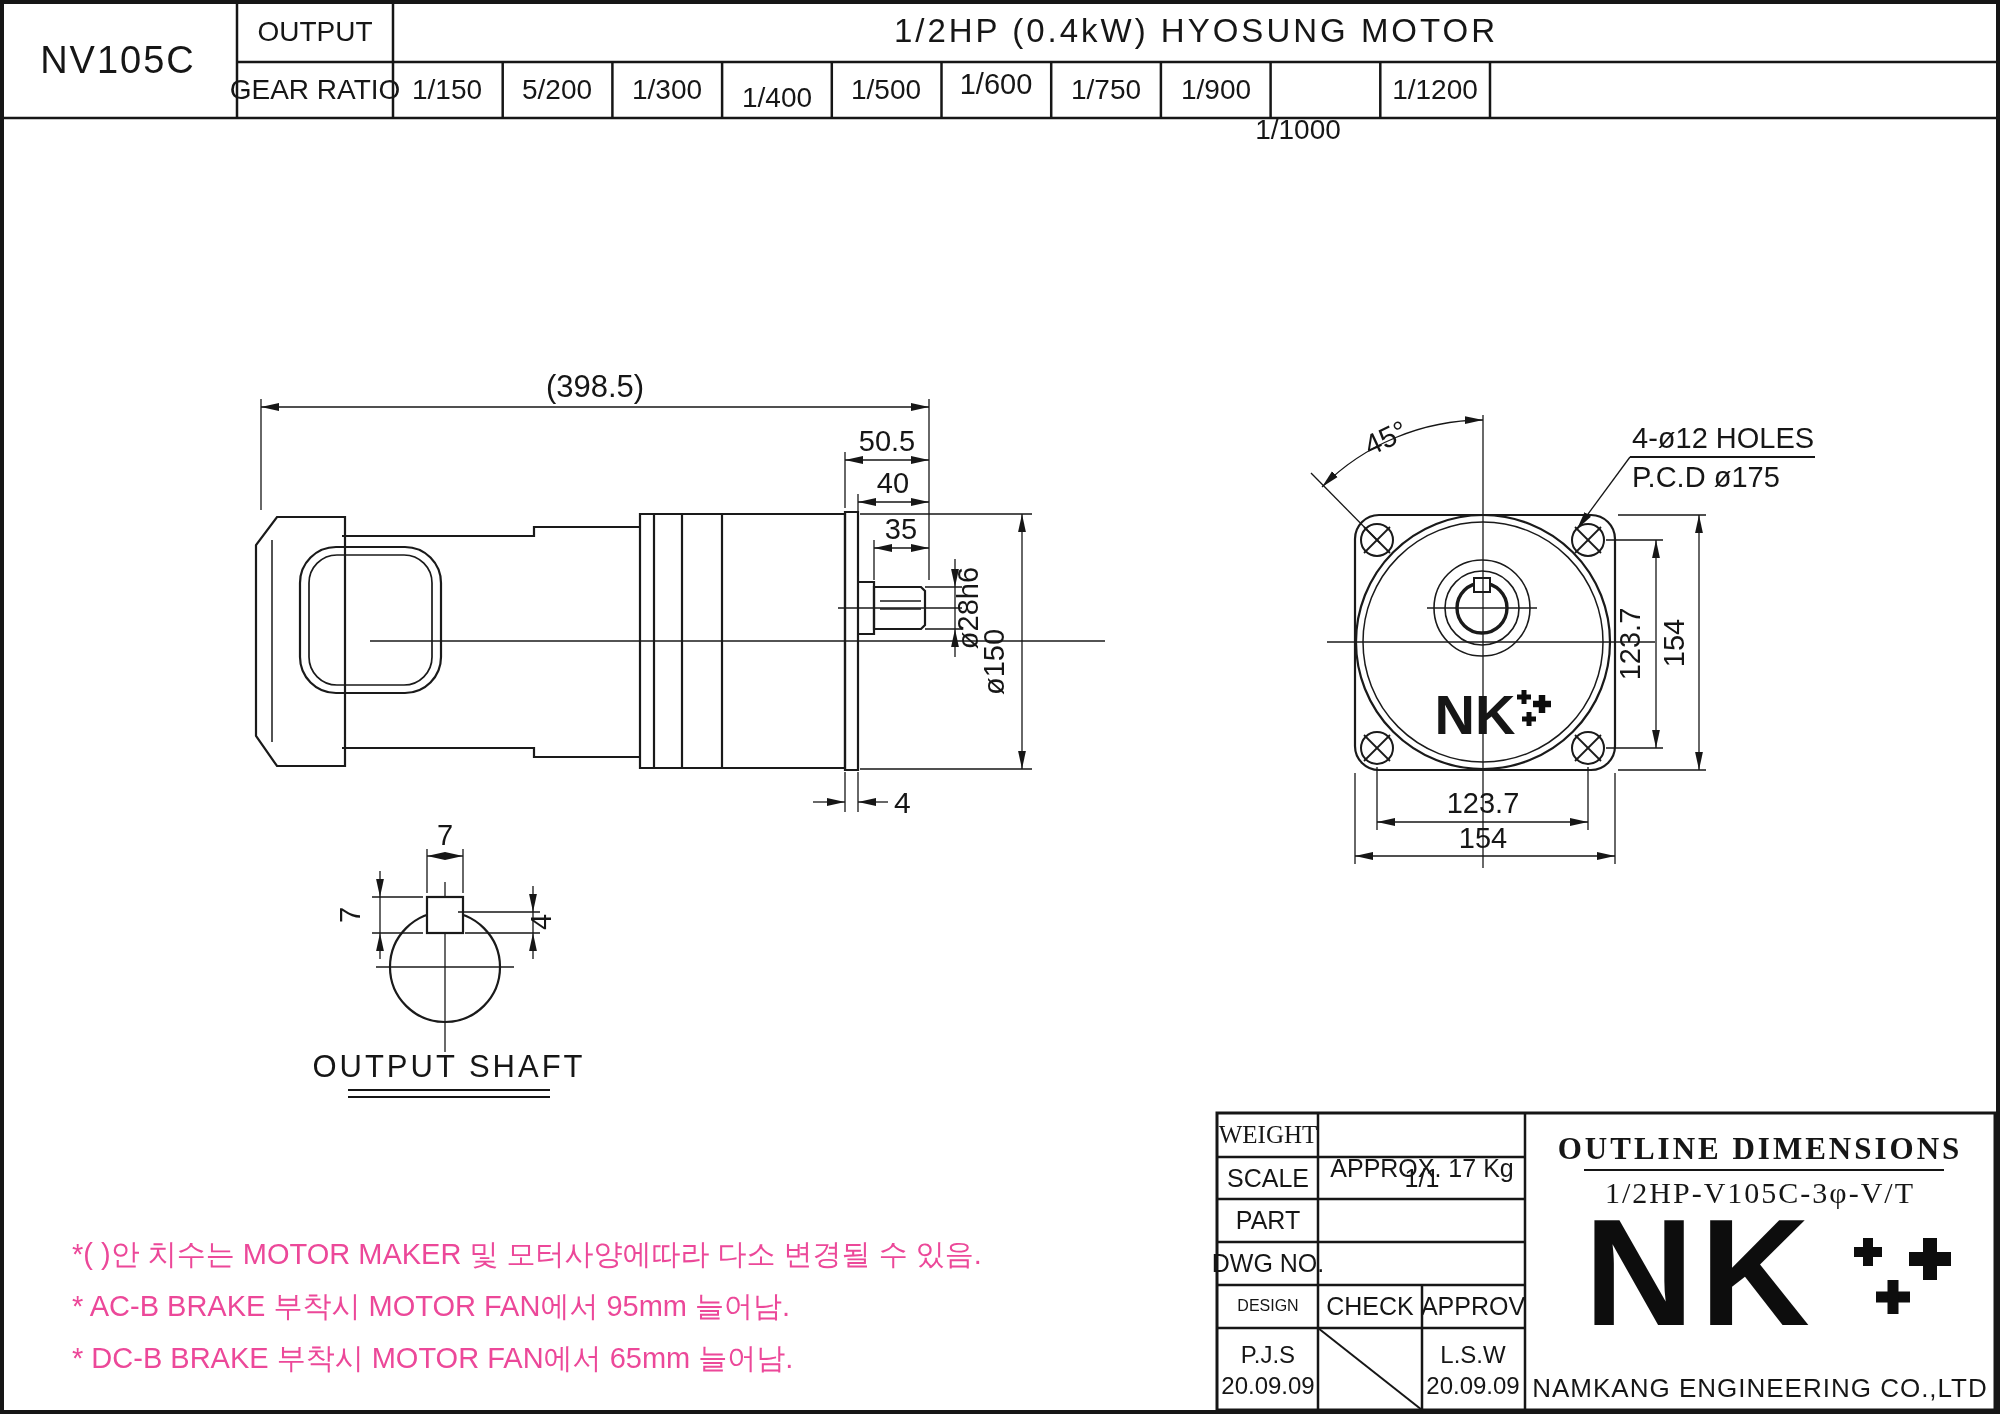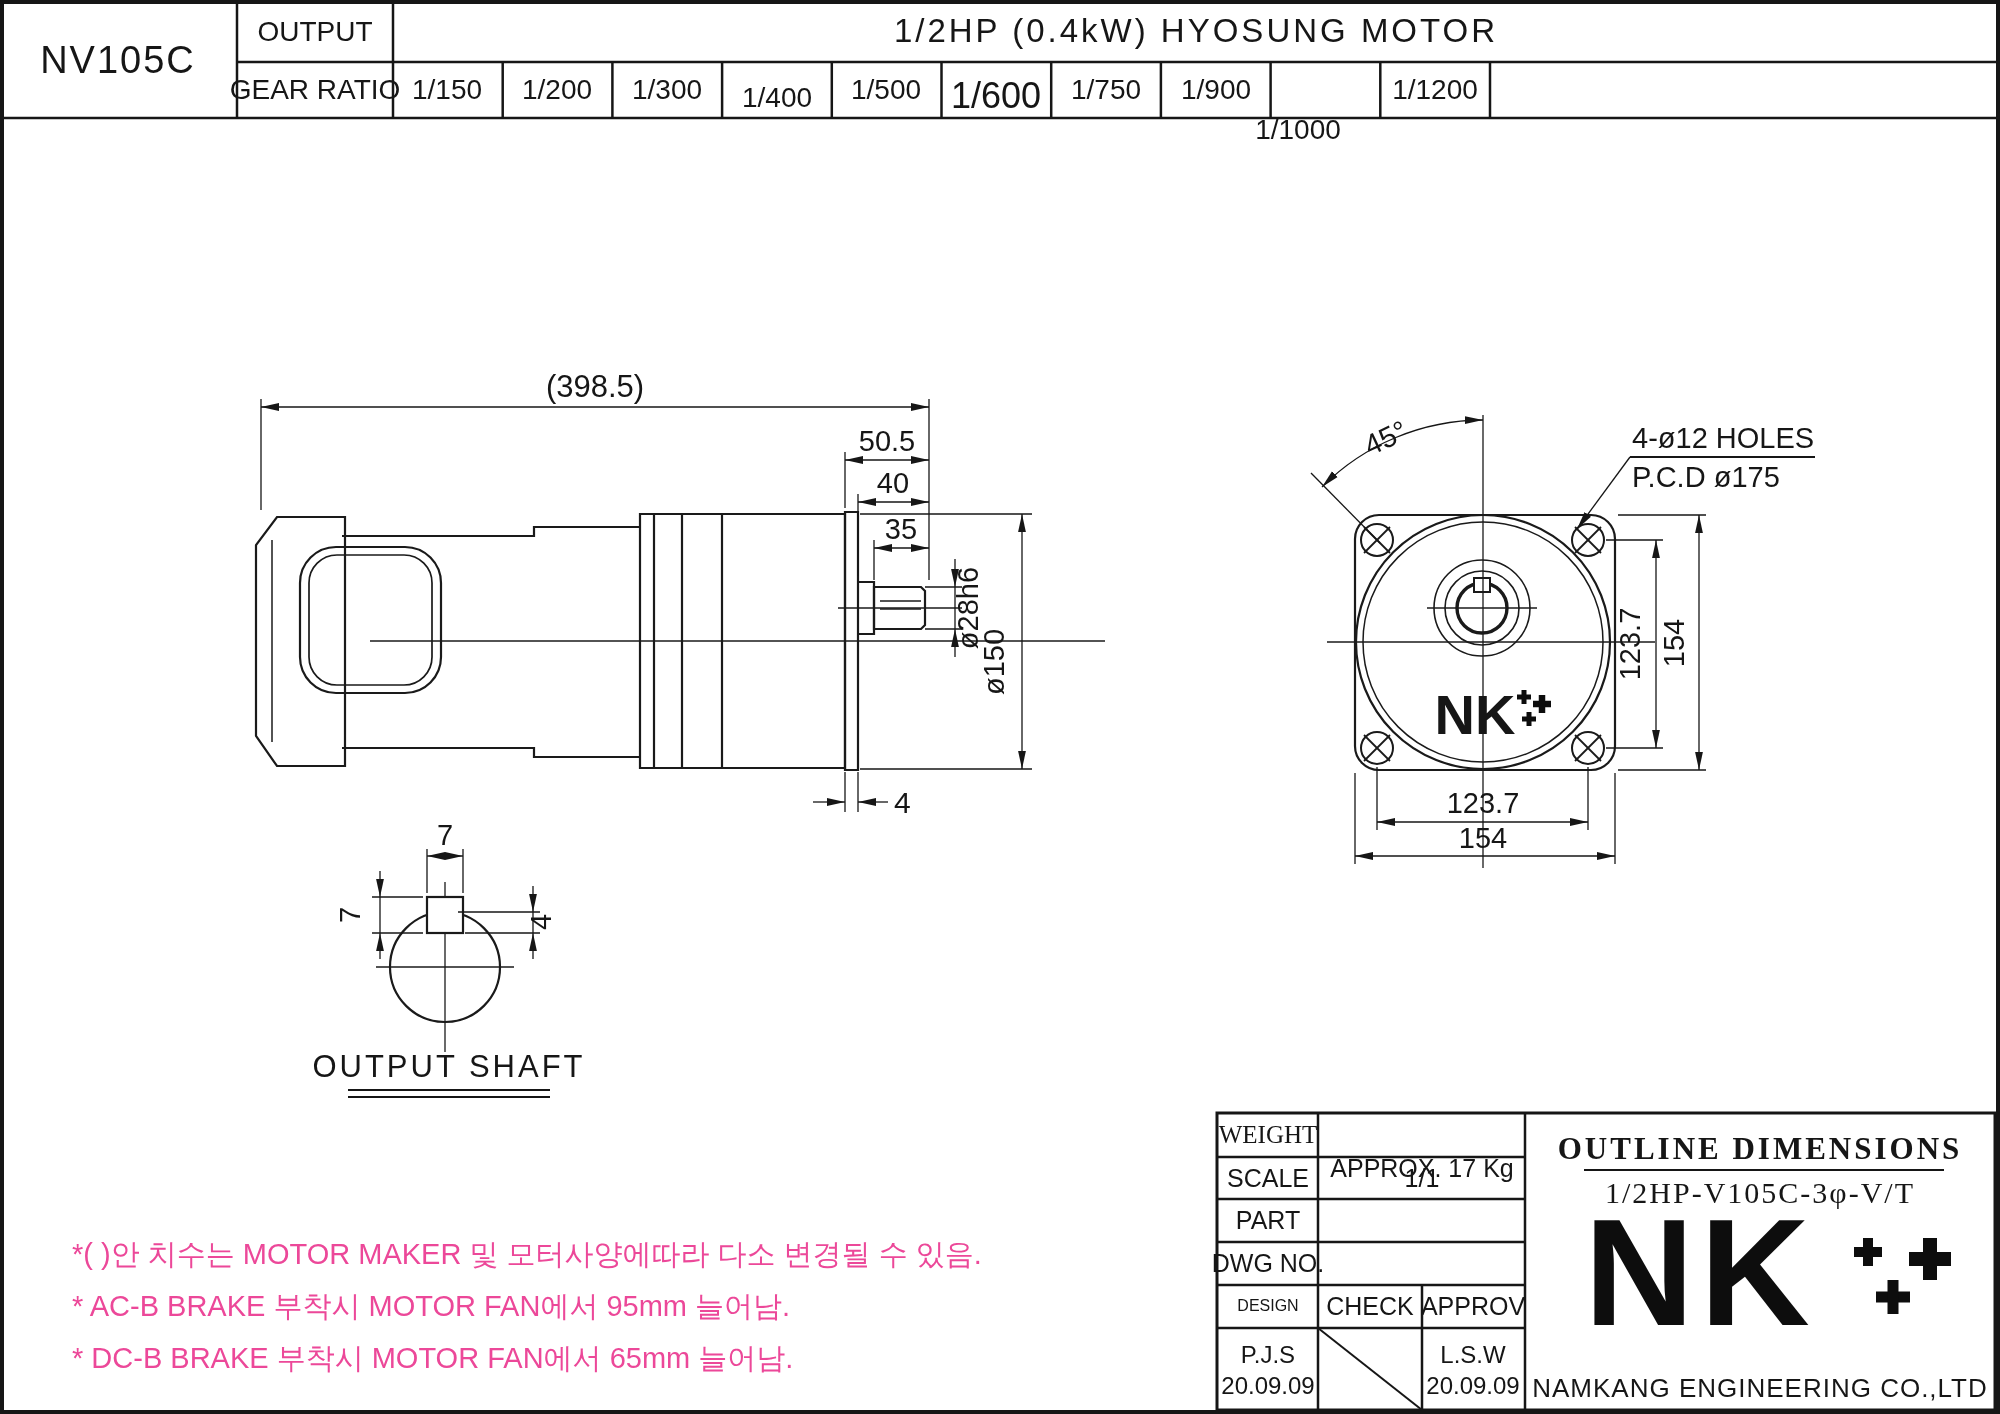--- a/index.html
+++ b/index.html
@@ -258,25 +258,25 @@
           <line x1="1893" y1="1280" x2="1893" y2="1314"></line>
         </g>
     </g>
   </svg>
 
   <div class="t" style="left:118px;top:60px;font-size:38px;letter-spacing:2px;">NV105C</div>
   <div class="t" style="left:315px;top:32px;font-size:28px;">OUTPUT</div>
   <div class="t" style="left:1196px;top:31px;font-size:33px;letter-spacing:3px;">1/2HP (0.4kW) HYOSUNG MOTOR</div>
   <div class="t" style="left:315px;top:90px;font-size:28px;">GEAR RATIO</div>
   <div class="t" style="left:447px;top:90px;font-size:28px;">1/150</div>
-  <div class="t" style="left:557px;top:90px;font-size:28px;">1/200</div>
+  <div class="t" style="left:557px;top:90px;font-size:28px;">5/200</div>
   <div class="t" style="left:667px;top:90px;font-size:28px;">1/300</div>
   <div class="t" style="left:777px;top:90px;font-size:28px;margin-top:8px;">1/400</div>
   <div class="t" style="left:886px;top:90px;font-size:28px;">1/500</div>
-  <div class="t" style="left:996px;top:96px;font-size:36px;">1/600</div>
+  <div class="t" style="left:996px;top:84px;font-size:29px;">1/600</div>
   <div class="t" style="left:1106px;top:90px;font-size:28px;">1/750</div>
   <div class="t" style="left:1216px;top:90px;font-size:28px;">1/900</div>
   <div class="t" style="left:1298px;top:90px;font-size:28px;margin-top:40px;">1/1000</div>
   <div class="t" style="left:1435px;top:90px;font-size:28px;">1/1200</div>
 
   <div class="notes">
     <div>*( )안 치수는 MOTOR MAKER 및 모터사양에따라 다소 변경될 수 있음.</div>
     <div>* AC-B BRAKE 부착시 MOTOR FAN에서 95mm 늘어남.</div>
     <div>* DC-B BRAKE 부착시 MOTOR FAN에서 65mm 늘어남.</div>
   </div>

